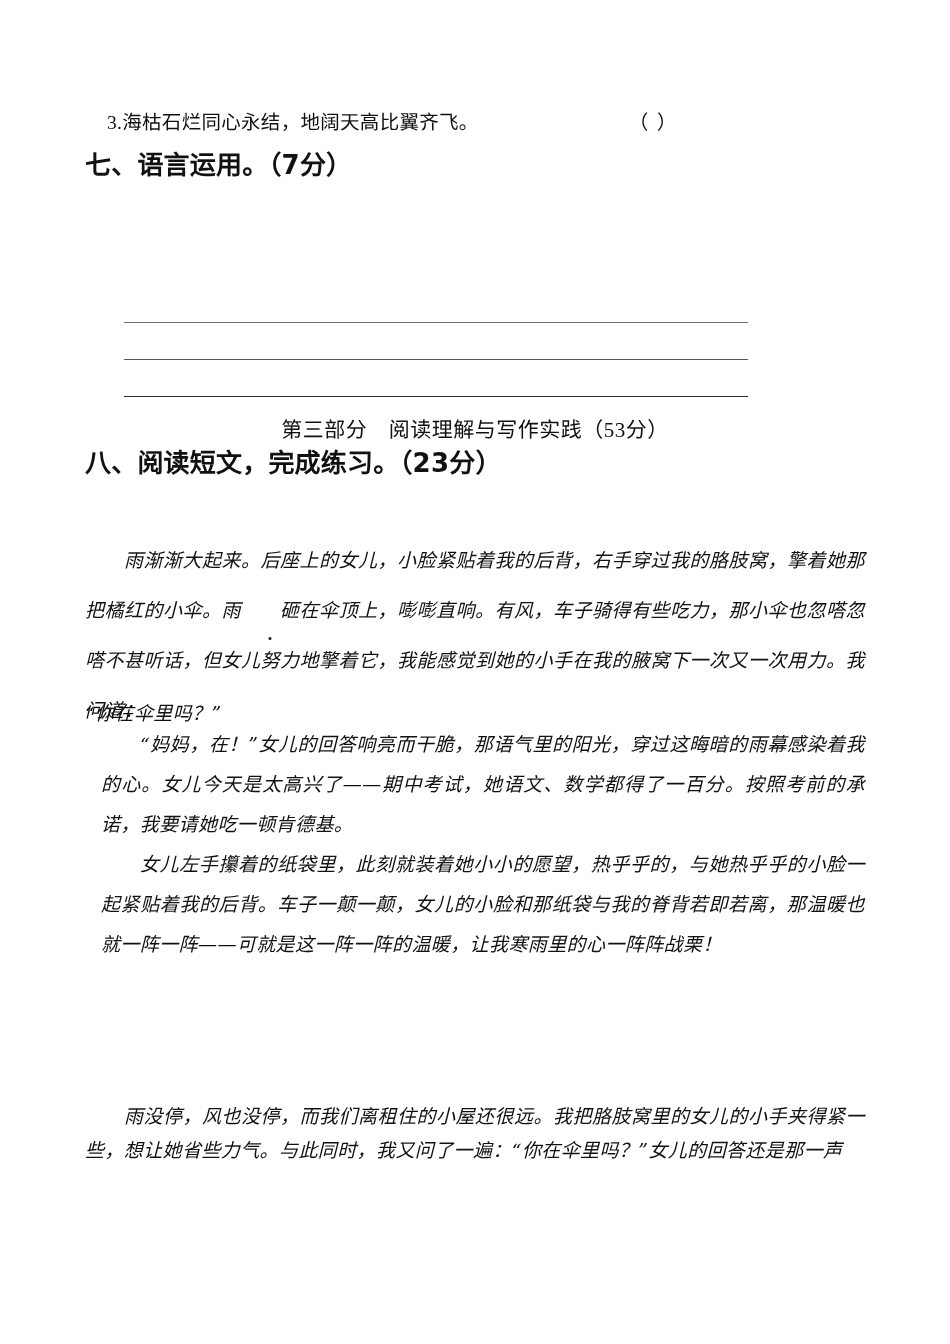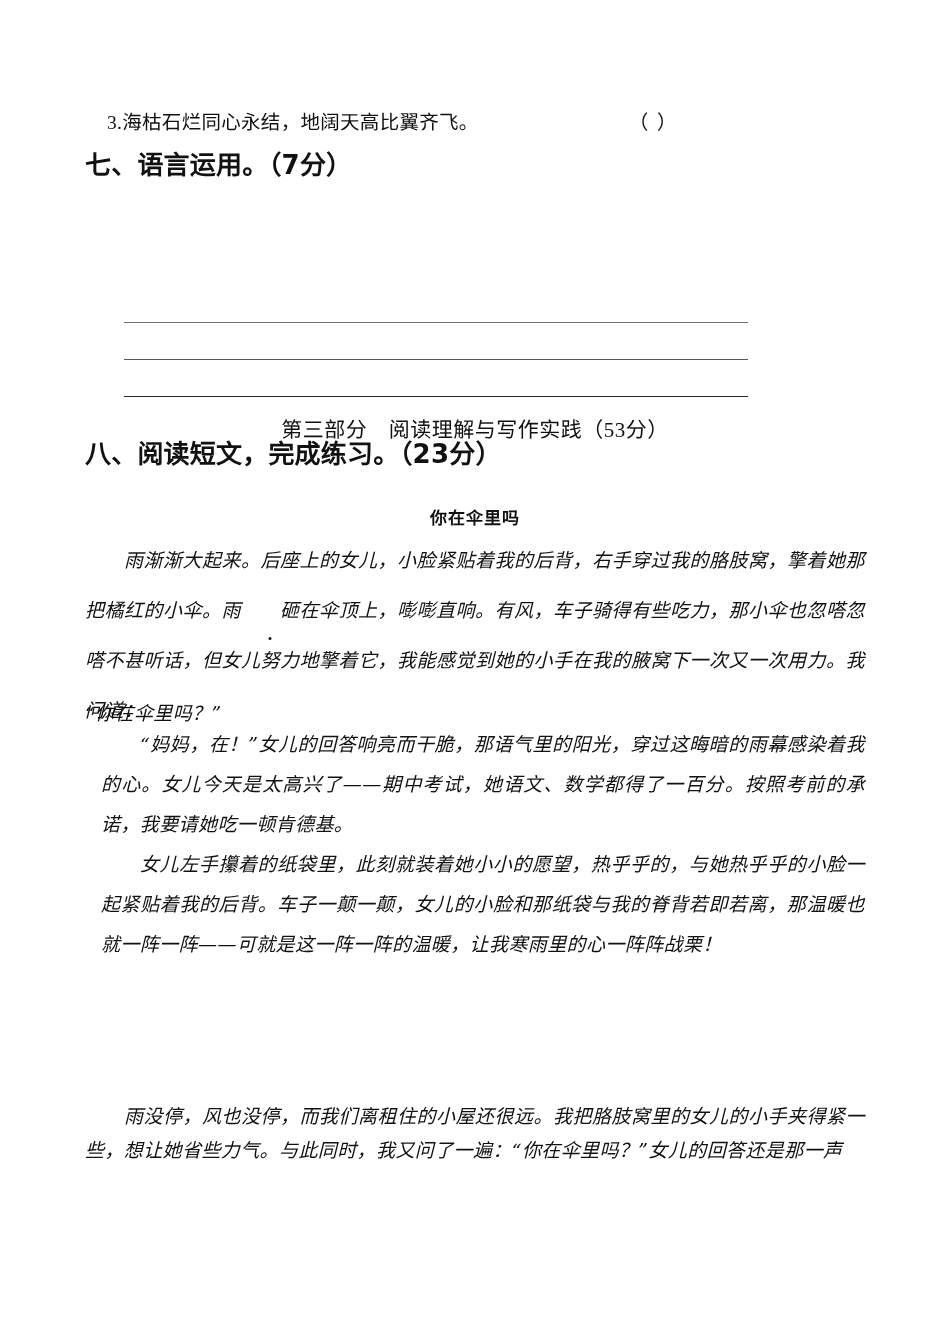--- a/index.html
+++ b/index.html
@@ -155,25 +155,24 @@
   <div class="answer-lines" style="top:322px;">
     <div class="rule r1"></div>
     <div class="rule-gap"></div>
     <div class="rule r2"></div>
     <div class="rule-gap"></div>
     <div class="rule r3"></div>
   </div>
 
   <div class="part-title" style="top:414px;">第三部分　阅读理解与写作实践（53分）</div>
 
-  <div class="content" style="top:439px;">
+  <div class="content" style="top:448px;">
     <div class="section-head">八、阅读短文，完成练习。（23分）</div>
   </div>
 
-  <div class="passage-title" style="top:506px;">你在伞里吗</div>
 
   <div class="content" style="top:535px;">
     <div class="para kai kai-loose"><span>雨渐渐大起来。后座上的女儿，小脸紧贴着我的后背，右手穿过我的胳肢窝，擎着她那把橘红的小伞。雨</span><span class="emph-dot">砸</span><span>在伞顶上，嘭嘭直响。有风，车子骑得有些吃力，那小伞也忽嗒忽嗒不甚听话，但女儿努力地擎着它，我能感觉到她的小手在我的腋窝下一次又一次用力。我问道：</span></div>
   </div>
 
   <div class="content" style="top:688px;">
     <div class="para kai kai-loose" style="text-indent:0;">“你在伞里吗？”</div>
   </div>
 
   <div class="content" style="top:724px;">

